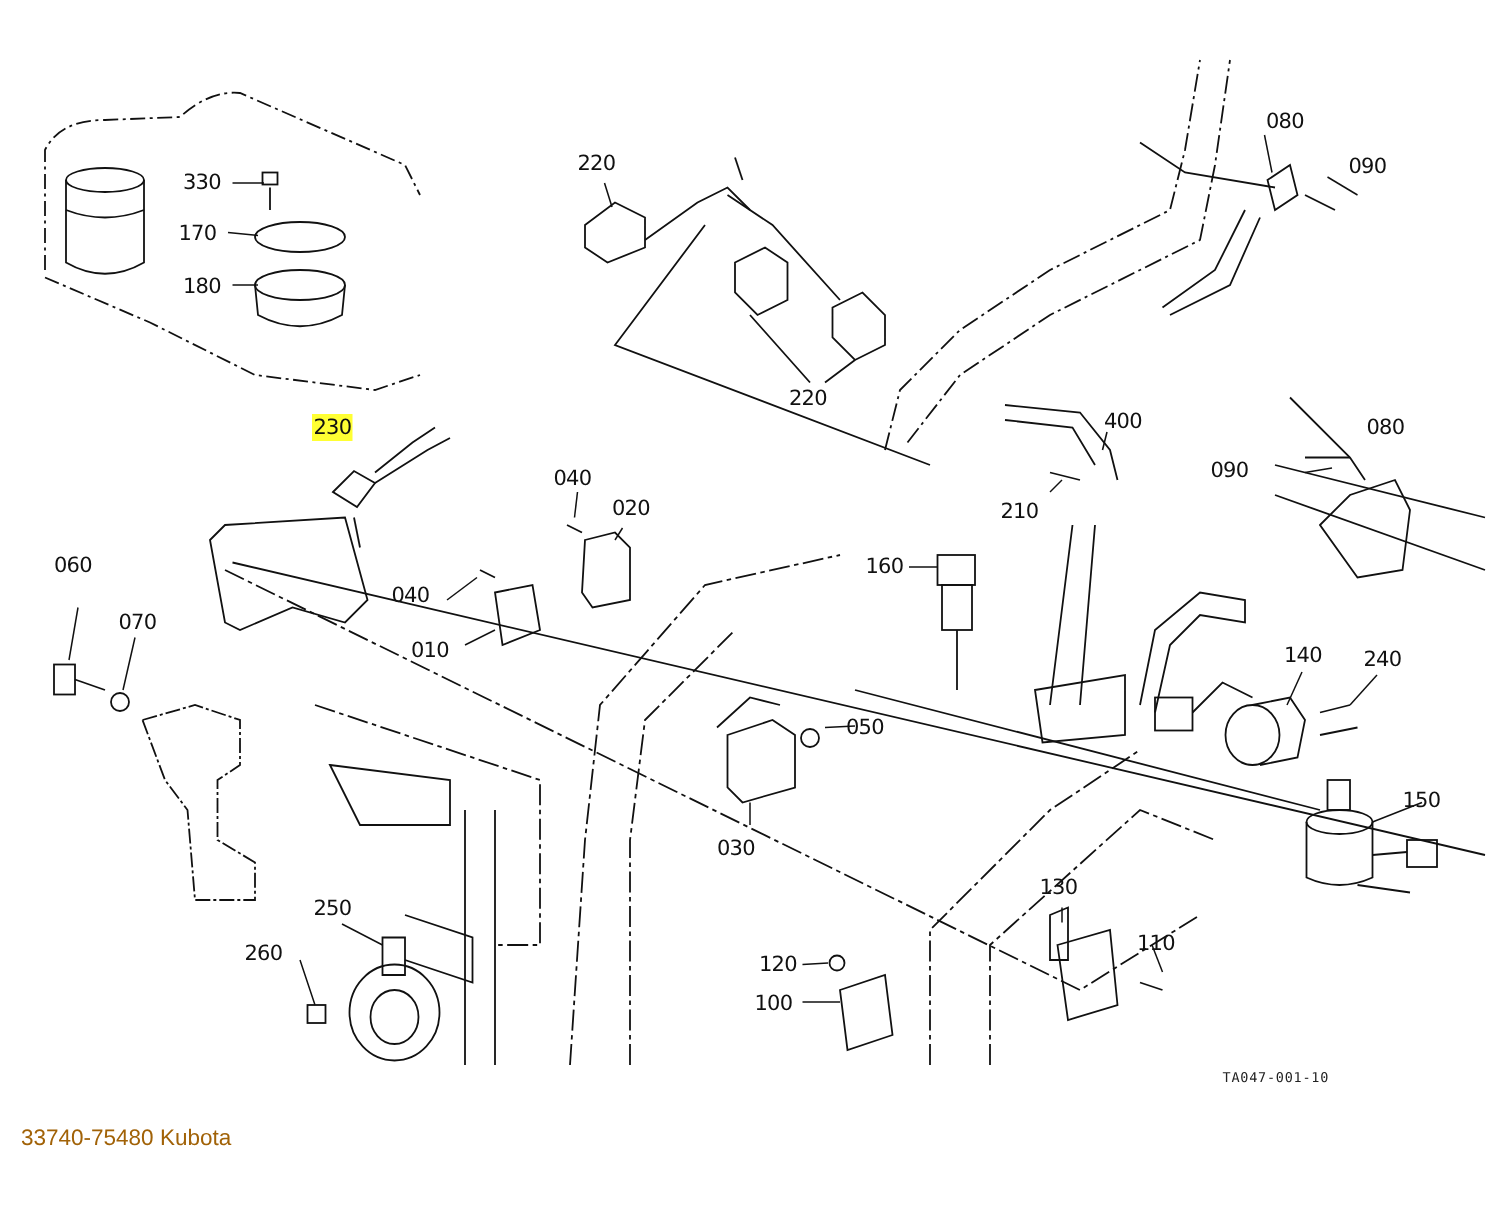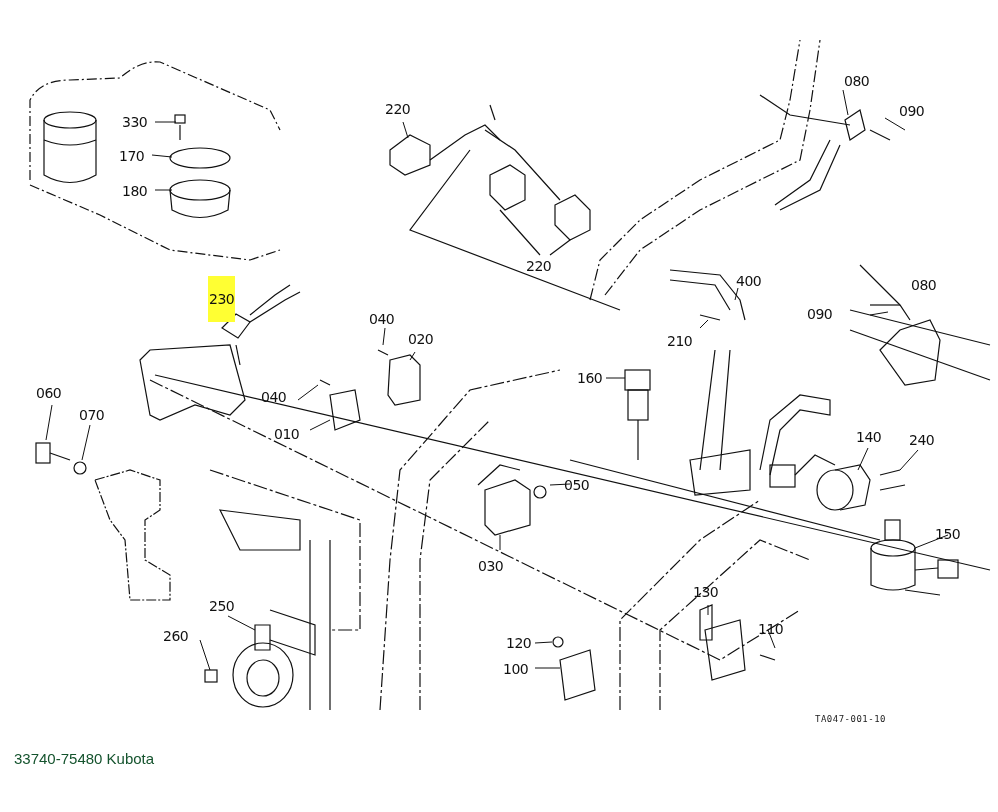--- a/index.html
+++ b/index.html
@@ -1,22 +1,22 @@
 <!DOCTYPE html>
 <html><head>
 <meta charset="utf-8">
 <style>
   html, body { margin: 0; padding: 0; background: #ffffff; }
   body { width: 998px; height: 812px; position: relative; overflow: hidden; font-family: "Liberation Sans", sans-serif; }
   #diagram { position: absolute; left: 0; top: 0; width: 998px; height: 720px; }
   #diagram svg { position: absolute; left: 0; top: 0; }
   .lbl { position: absolute; font-family: "DejaVu Sans", sans-serif; font-size: 14px; color: #111; line-height: 18px; letter-spacing: -0.5px; cursor: pointer; white-space: nowrap; }
-  .lbl.hl { background: #ffff33; padding: 14px 1px; }
+  .lbl.hl { background: #ffff33; padding: 0 1px; }
   .ref { position: absolute; font-family: "DejaVu Sans Mono", monospace; font-size: 9px; color: #222; letter-spacing: 0.5px; margin-top: 26px; }
-  #caption { position: absolute; left: 14px; top: 750px; font-family: "Liberation Sans", sans-serif; font-size: 15px; color: #14532d; text-align: center; }
+  #caption { position: absolute; left: 14px; top: 750px; font-family: "Liberation Sans", sans-serif; font-size: 15px; color: #a16207; text-align: center; }
 </style>
 </head>
 <body>
 
 <div id="diagram">
   <svg width="998" height="720" viewBox="0 0 998 720" fill="none" stroke="#111" stroke-width="1.2">
 
     <g>
       <path d="M30 180 L30 100 Q40 80 70 80 L120 78 Q140 60 160 62 L270 110 L280 130" stroke-dasharray="10 3 2 3"></path>
       <path d="M30 185 L100 215 L170 250 L250 260 L280 250" stroke-dasharray="10 3 2 3"></path>
@@ -191,21 +191,21 @@
   <span class="lbl" style="left:526px;top:257px">220</span>
   <span class="lbl" style="left:844px;top:72px">080</span>
   <span class="lbl" style="left:899px;top:102px">090</span>
   <span class="lbl hl" style="left: 208px; top: 276px; background: rgb(255, 255, 51);">230</span>
   <span class="lbl" style="left:736px;top:272px">400</span>
   <span class="lbl" style="left:911px;top:276px">080</span>
   <span class="lbl" style="left:807px;top:305px">090</span>
   <span class="lbl" style="left:667px;top:332px">210</span>
   <span class="lbl" style="left:369px;top:310px">040</span>
   <span class="lbl" style="left:408px;top:330px">020</span>
-  <span class="lbl" style="left:36px;top:384px">060</span>
+  <span class="lbl" style="left:36px;top:368px">060</span>
   <span class="lbl" style="left:79px;top:406px">070</span>
   <span class="lbl" style="left:261px;top:388px">040</span>
   <span class="lbl" style="left:274px;top:425px">010</span>
   <span class="lbl" style="left:577px;top:369px">160</span>
   <span class="lbl" style="left:856px;top:428px">140</span>
   <span class="lbl" style="left:909px;top:431px">240</span>
   <span class="lbl" style="left:564px;top:476px">050</span>
   <span class="lbl" style="left:478px;top:557px">030</span>
   <span class="lbl" style="left:935px;top:525px">150</span>
   <span class="lbl" style="left:209px;top:597px">250</span>

